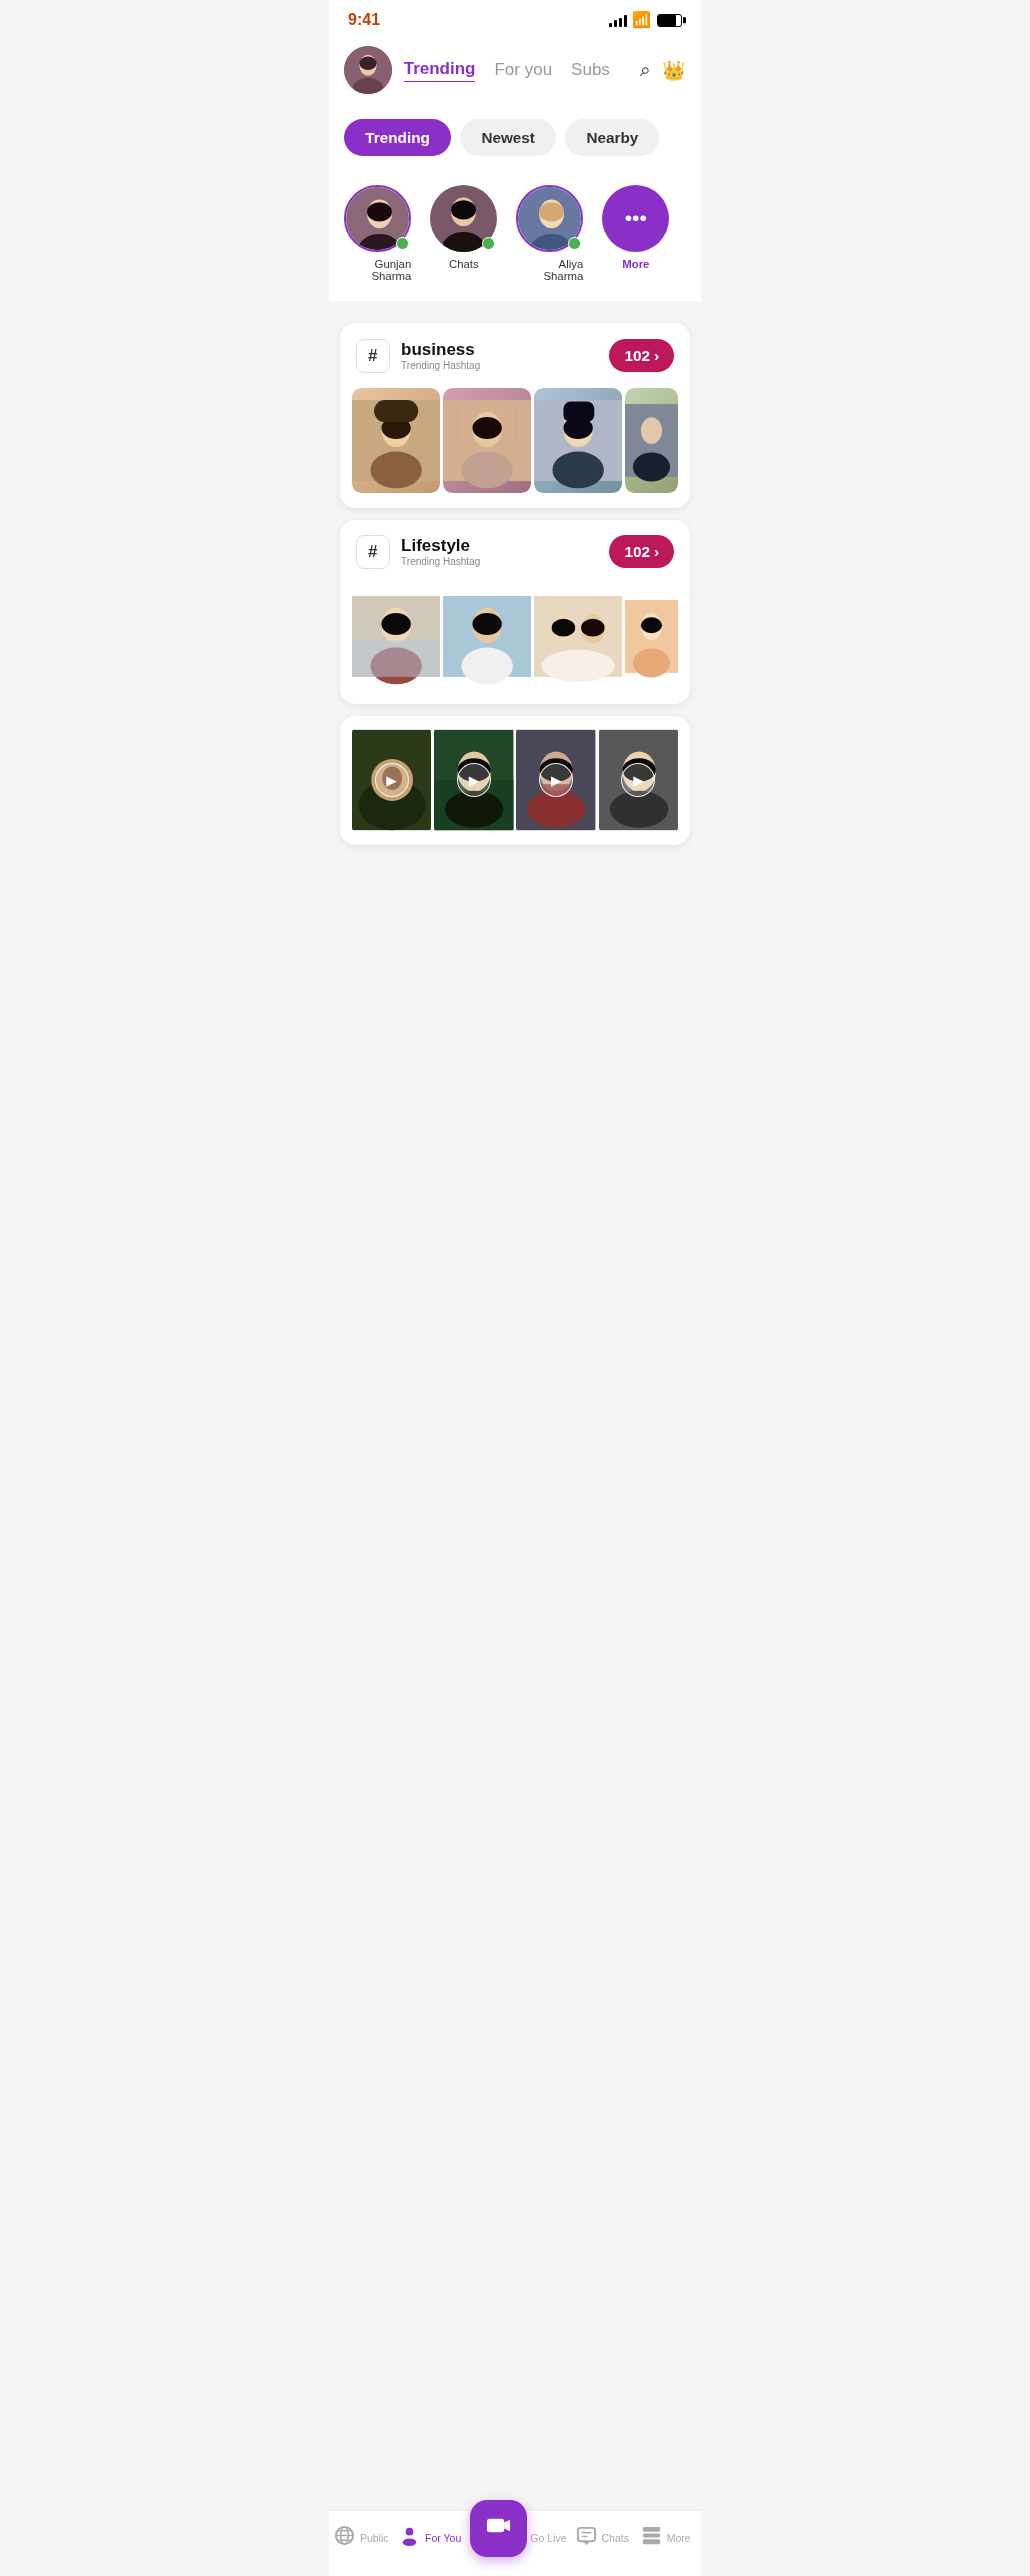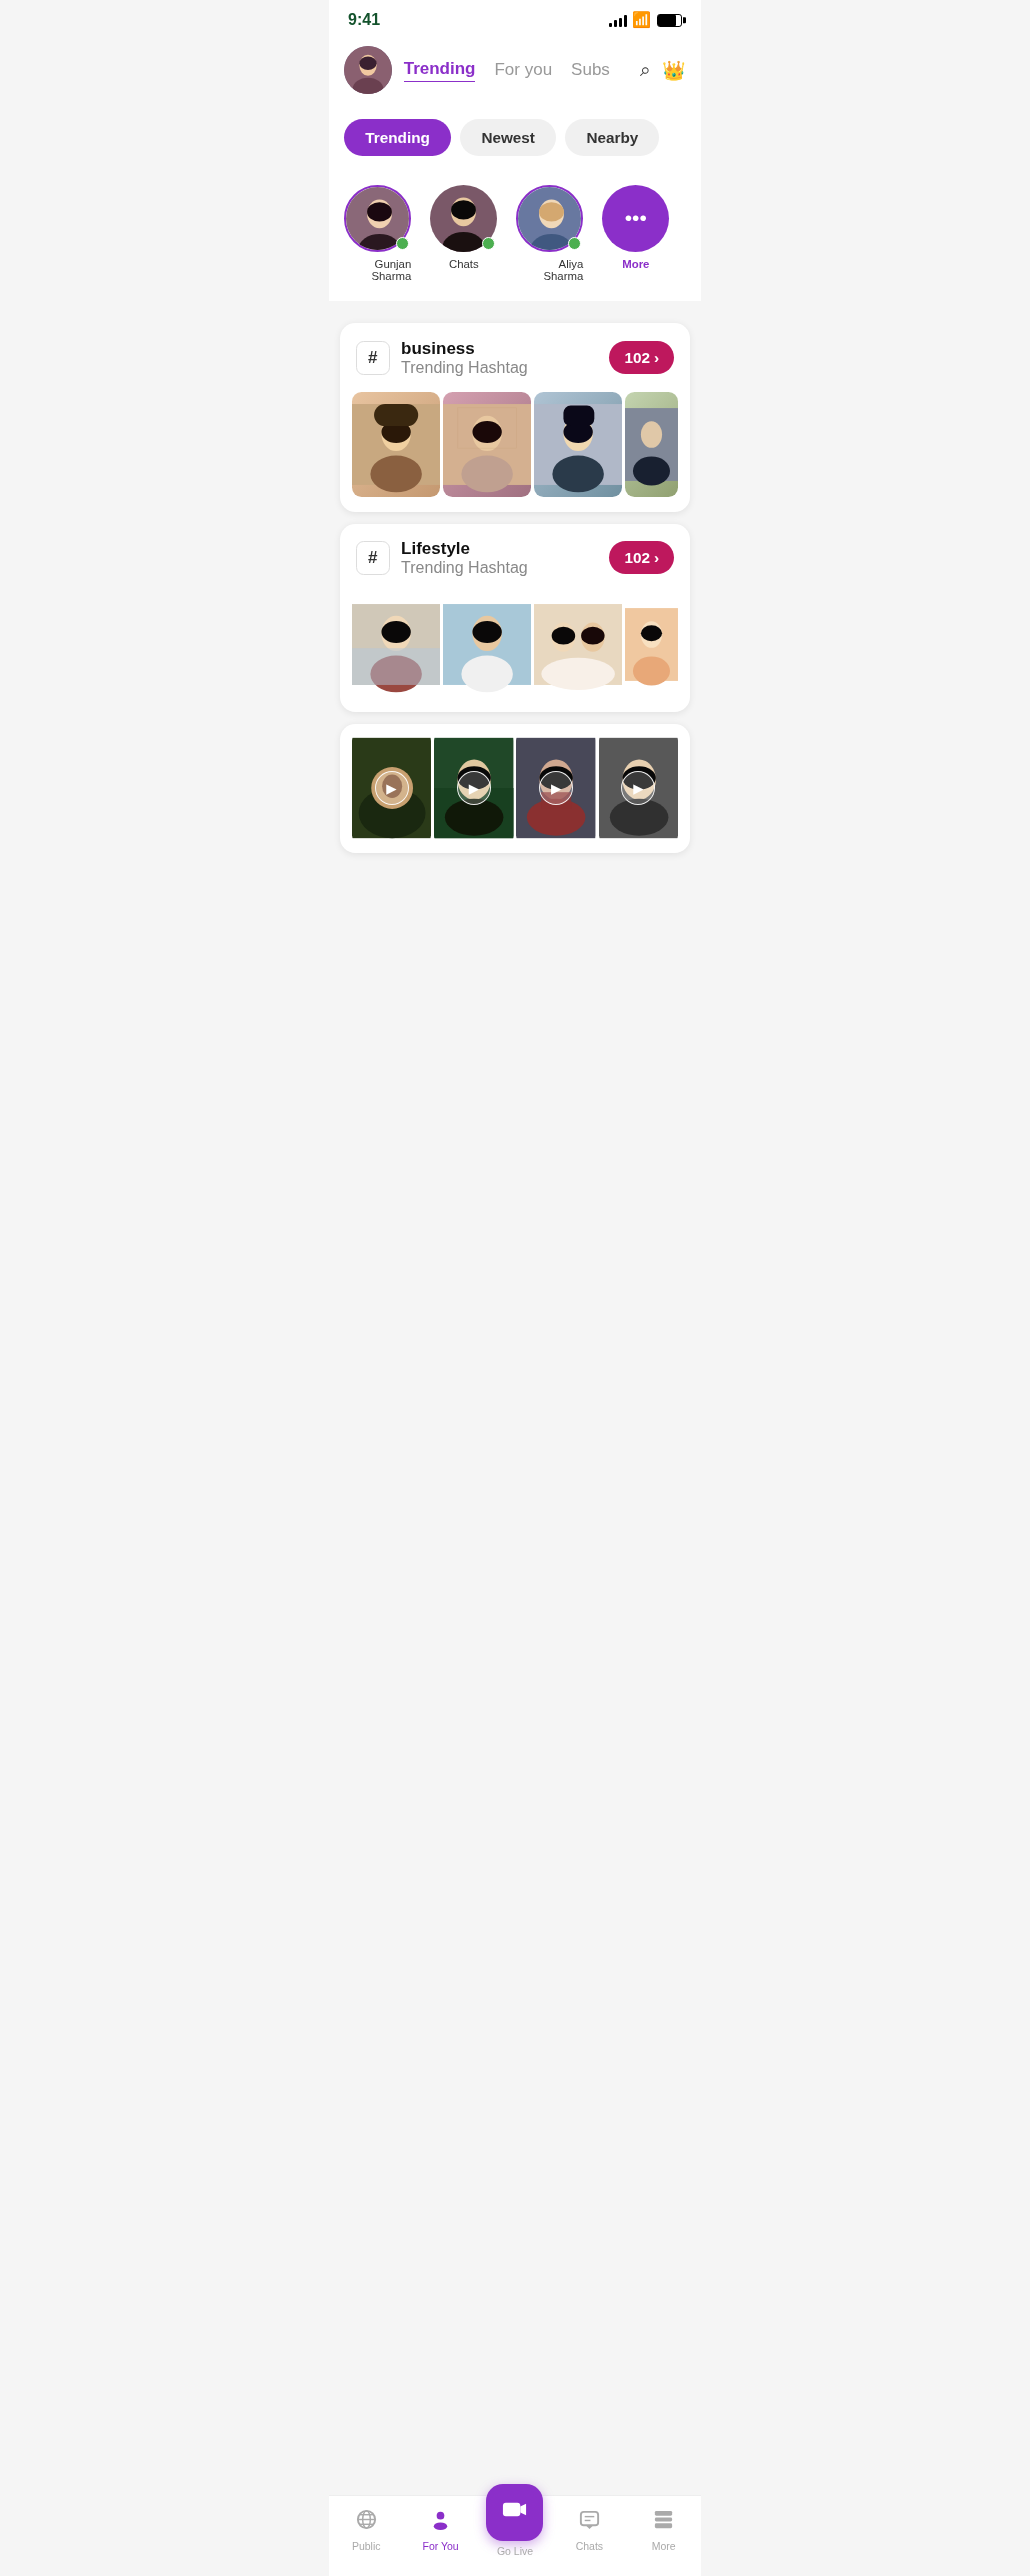--- a/index.html
+++ b/index.html
@@ -14,21 +14,21 @@
     .status-bar {
       display: flex;
       justify-content: space-between;
       align-items: center;
       padding: 11.4px 19px 7.6px;
       background: #fff;
     }
     .status-time {
       font-size: 16px;
       font-weight: 700;
-      color: #14532d;
+      color: #c2410c;
     }
     .status-icons {
       display: flex;
       align-items: center;
       gap: 5.7px;
     }
     .signal-bars {
       display: flex;
       align-items: flex-end;
       gap: 1.9px;
@@ -232,21 +232,21 @@
     }
     .hashtag-info {
       flex: 1;
     }
     .hashtag-title {
       font-size: 17px;
       font-weight: 700;
       color: #111;
     }
     .hashtag-sub {
-      font-size: 16px;
+      font-size: 10px;
       color: #888;
     }
     .count-badge {
       background: #be185d;
       color: #fff;
       padding: 7.6px 15.3px;
       border-radius: 24px;
       font-size: 15.3px;
       font-weight: 700;
       display: flex;
@@ -368,21 +368,21 @@
       width: 372px;
       background: #fff;
       border-top: 1px solid #eee;
       display: flex;
       justify-content: space-around;
       align-items: center;
       padding: 7.6px 0 19px;
     }
     .nav-item {
       display: flex;
-      flex-direction: column;
+      flex-direction: row;
       align-items: center;
       gap: 3.8px;
       cursor: pointer;
       min-width: 57px;
     }
     .nav-item-icon {
       font-size: 21px;
       color: #aaa;
     }
     .nav-item-icon.active { color: #8B2FC9; }

